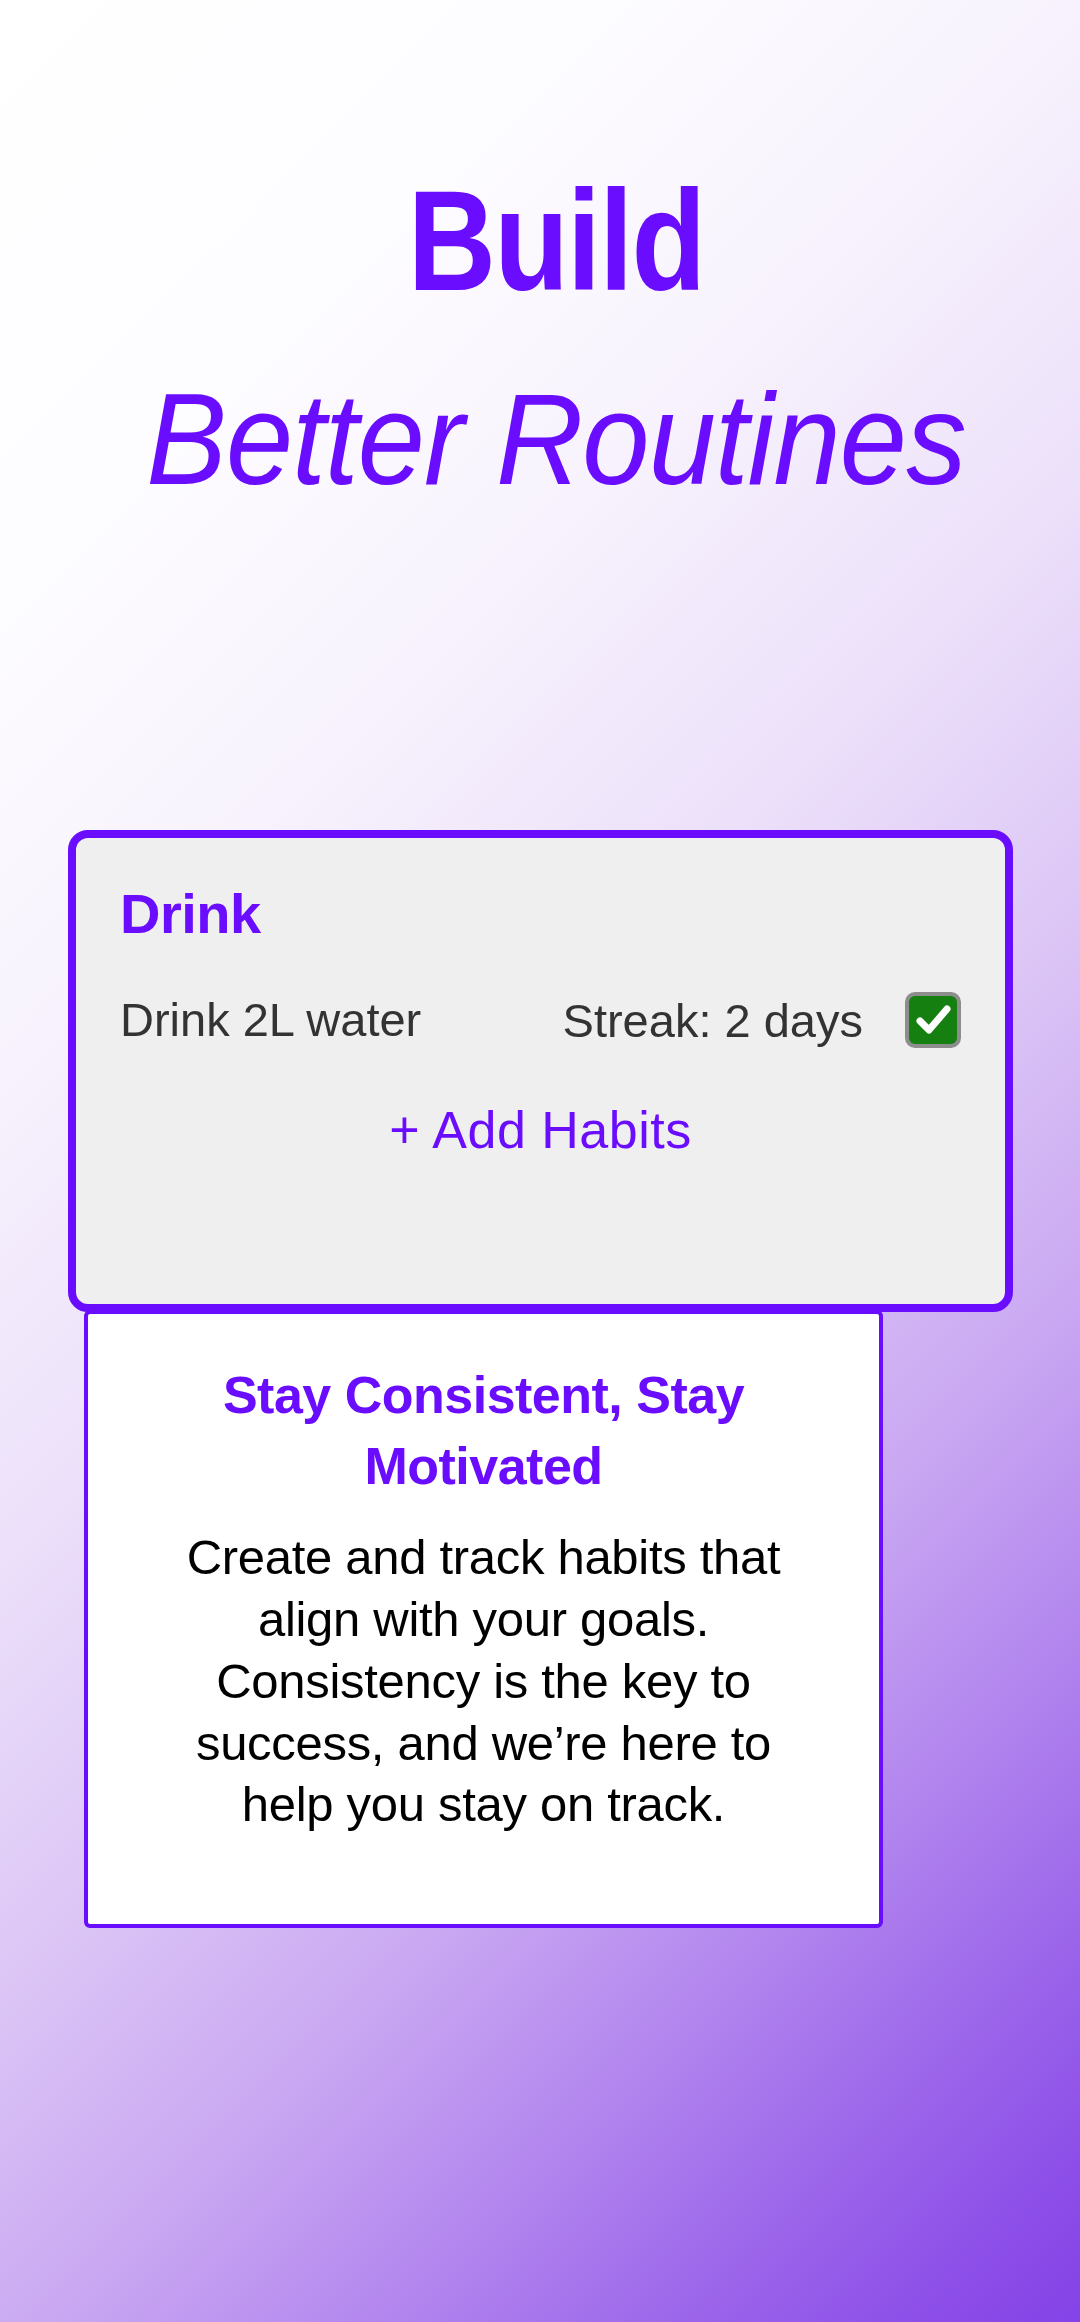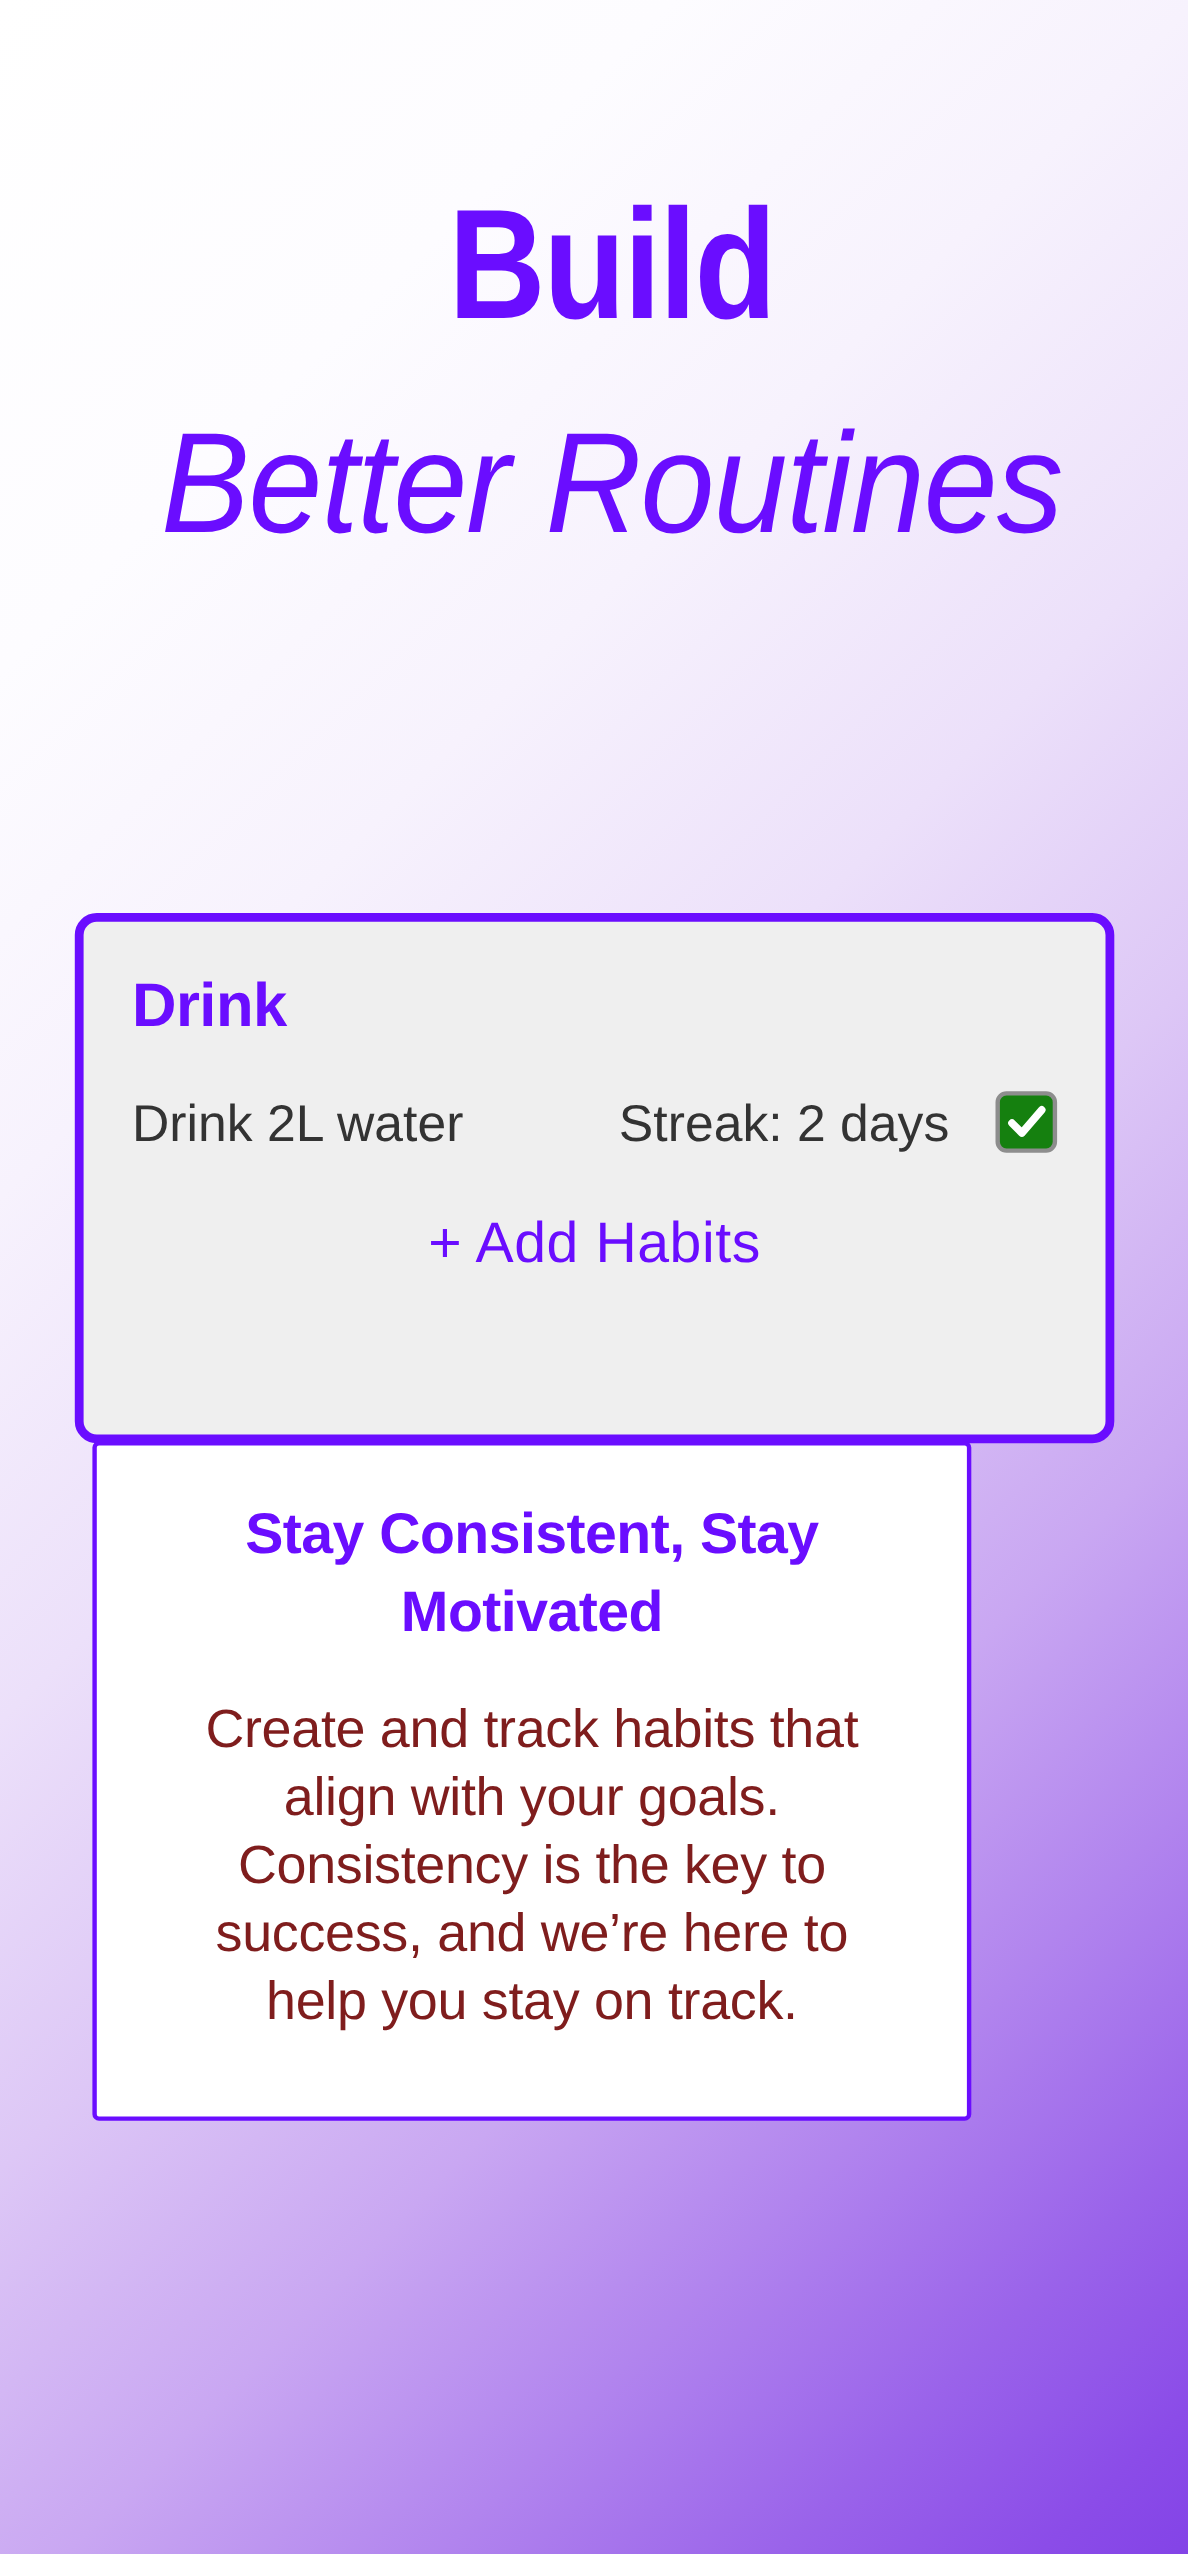--- a/index.html
+++ b/index.html
@@ -65,21 +65,20 @@
   .habits-title {
     color:#6a0dff;
     font-size:56px;
     font-weight:bold;
     letter-spacing:-0.5px;
     line-height:1;
   }
   .habit-row {
     margin-top:50px;
     display:flex;
-    align-items:center;
     justify-content:space-between;
   }
   .habit-name {
     color:#333333;
     font-size:47px;
     font-weight:normal;
     white-space:nowrap;
   }
   .habit-right {
     display:flex;
@@ -125,22 +124,22 @@
     text-align:center;
   }
   .info-title {
     color:#6a0dff;
     font-size:52px;
     font-weight:bold;
     line-height:1.36;
     letter-spacing:-0.5px;
   }
   .info-body {
-    margin-top:41px;
-    color:#7f1d1d;
+    margin-top:26px;
+    color:#000000;
     font-size:49px;
     font-weight:normal;
     line-height:1.26;
     letter-spacing:-0.3px;
   }
 </style>
 </head>
 <body>
 
 <div class="hero">

